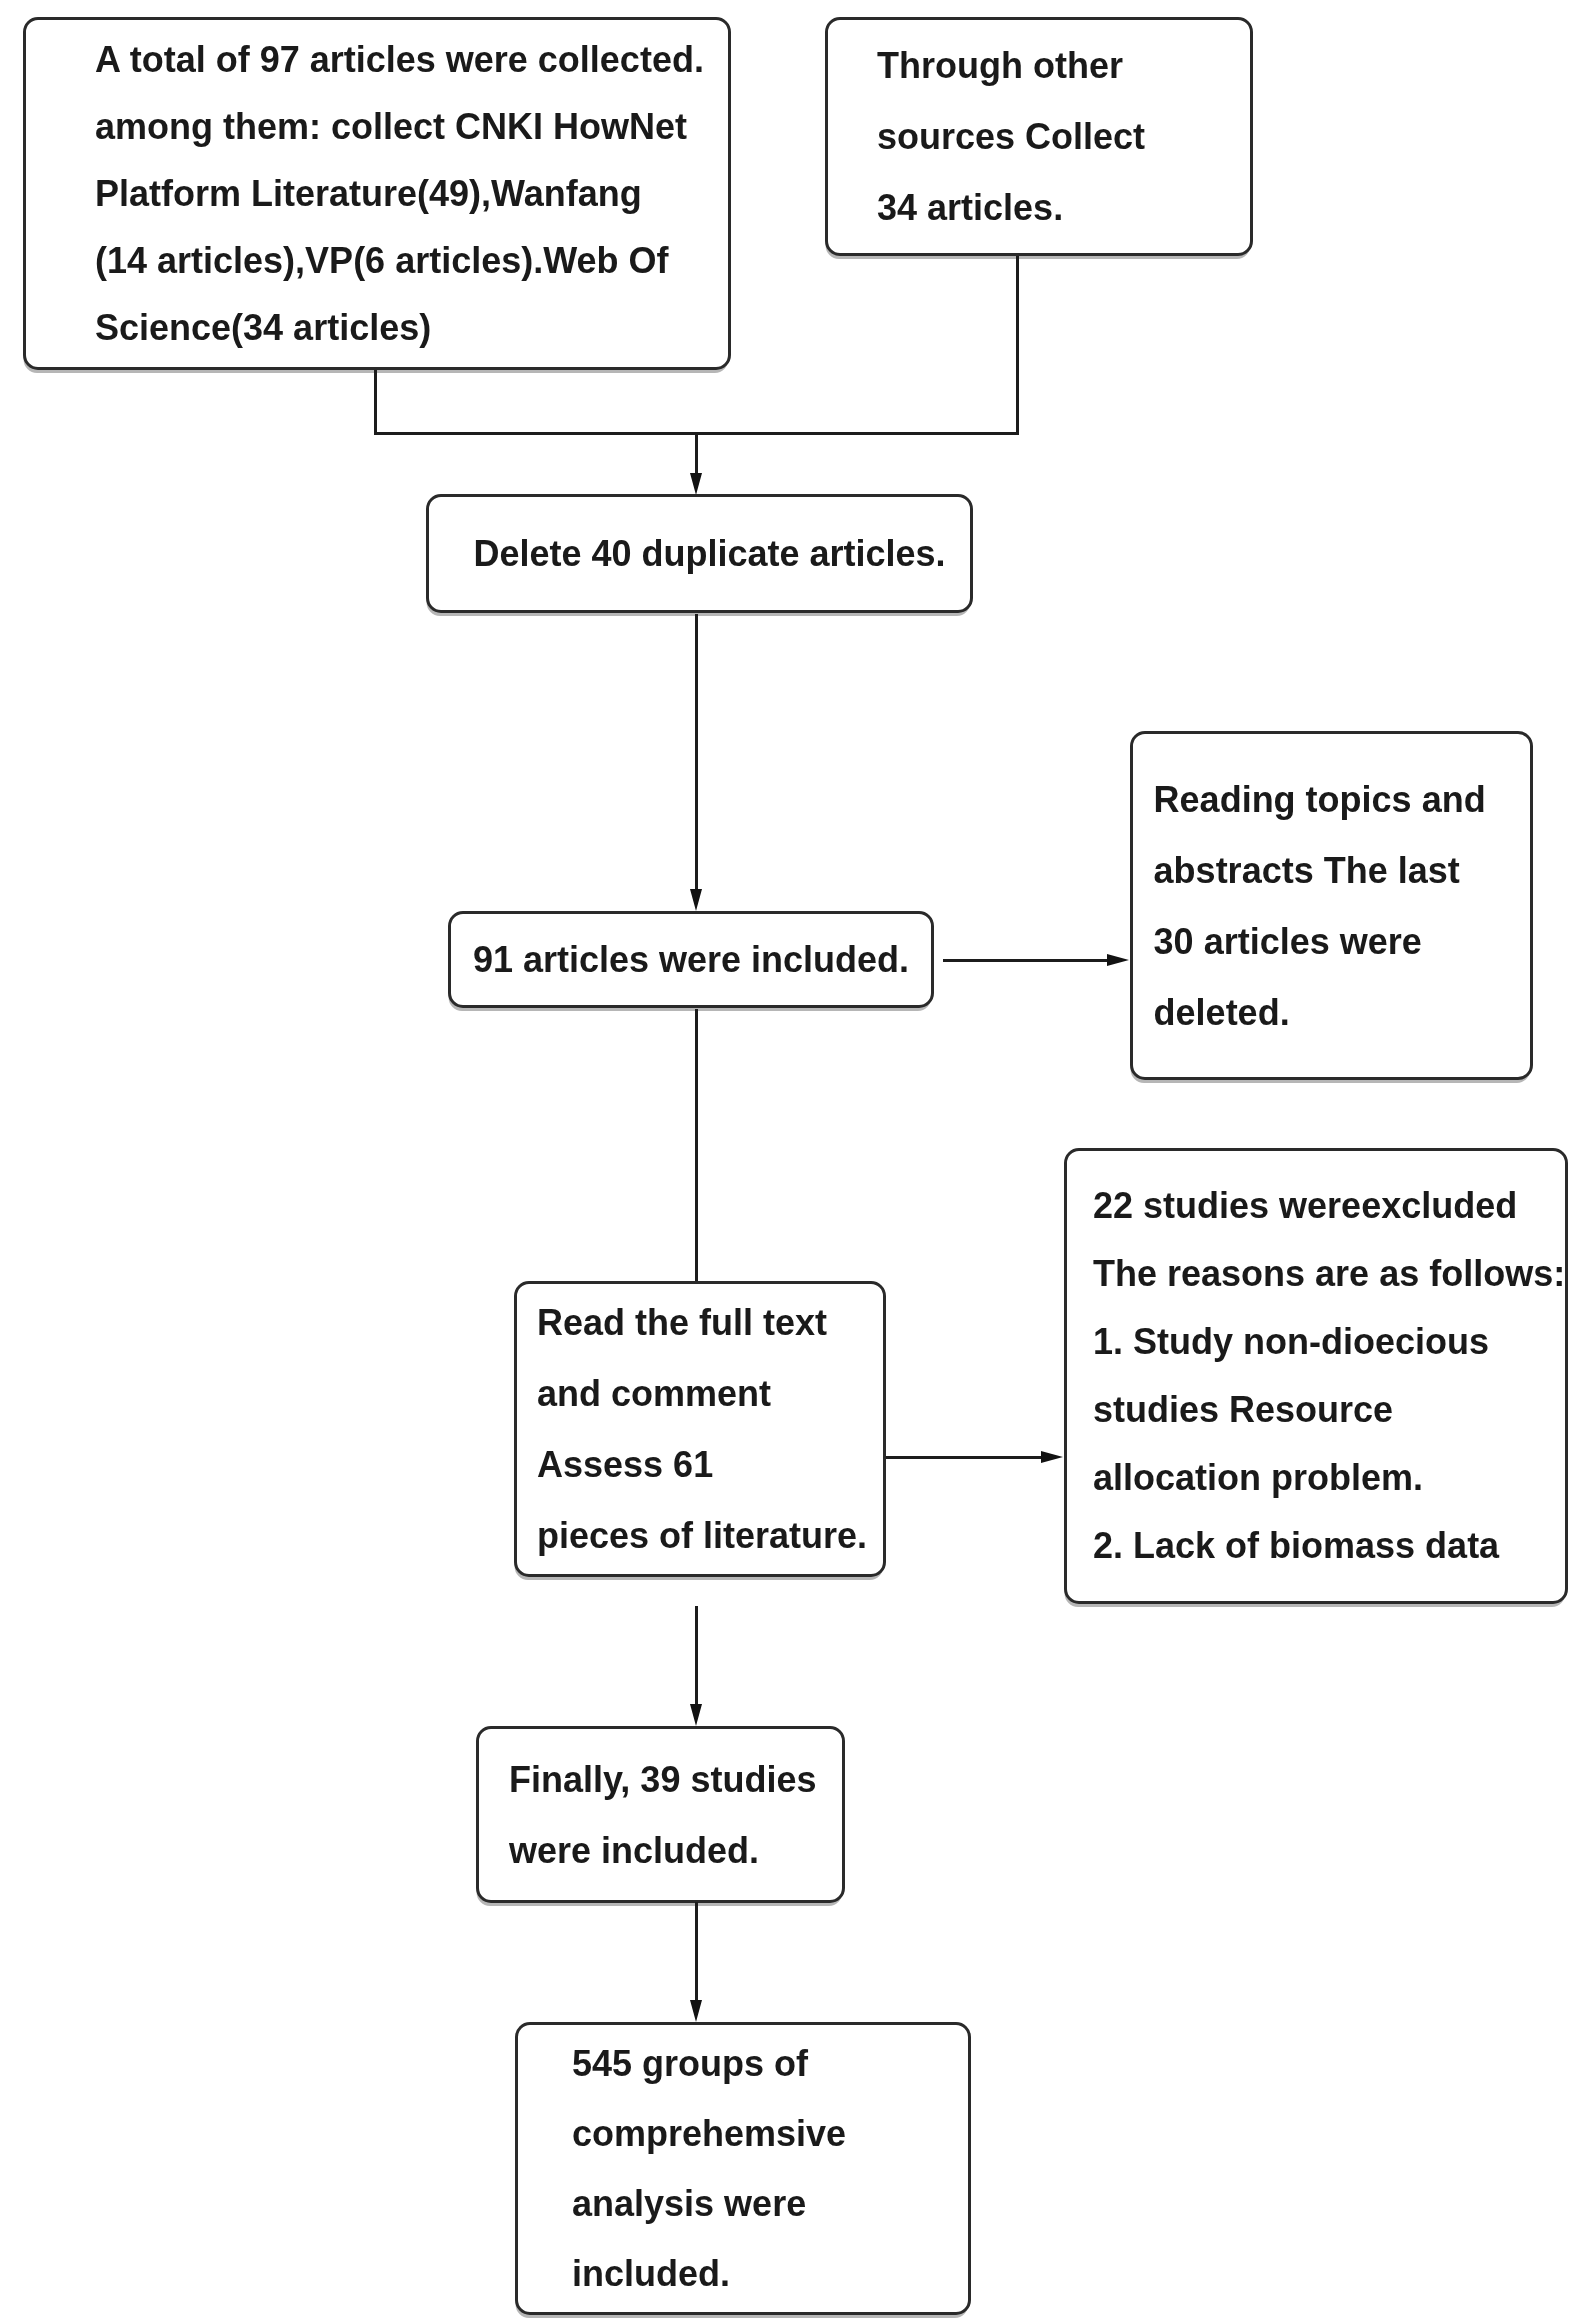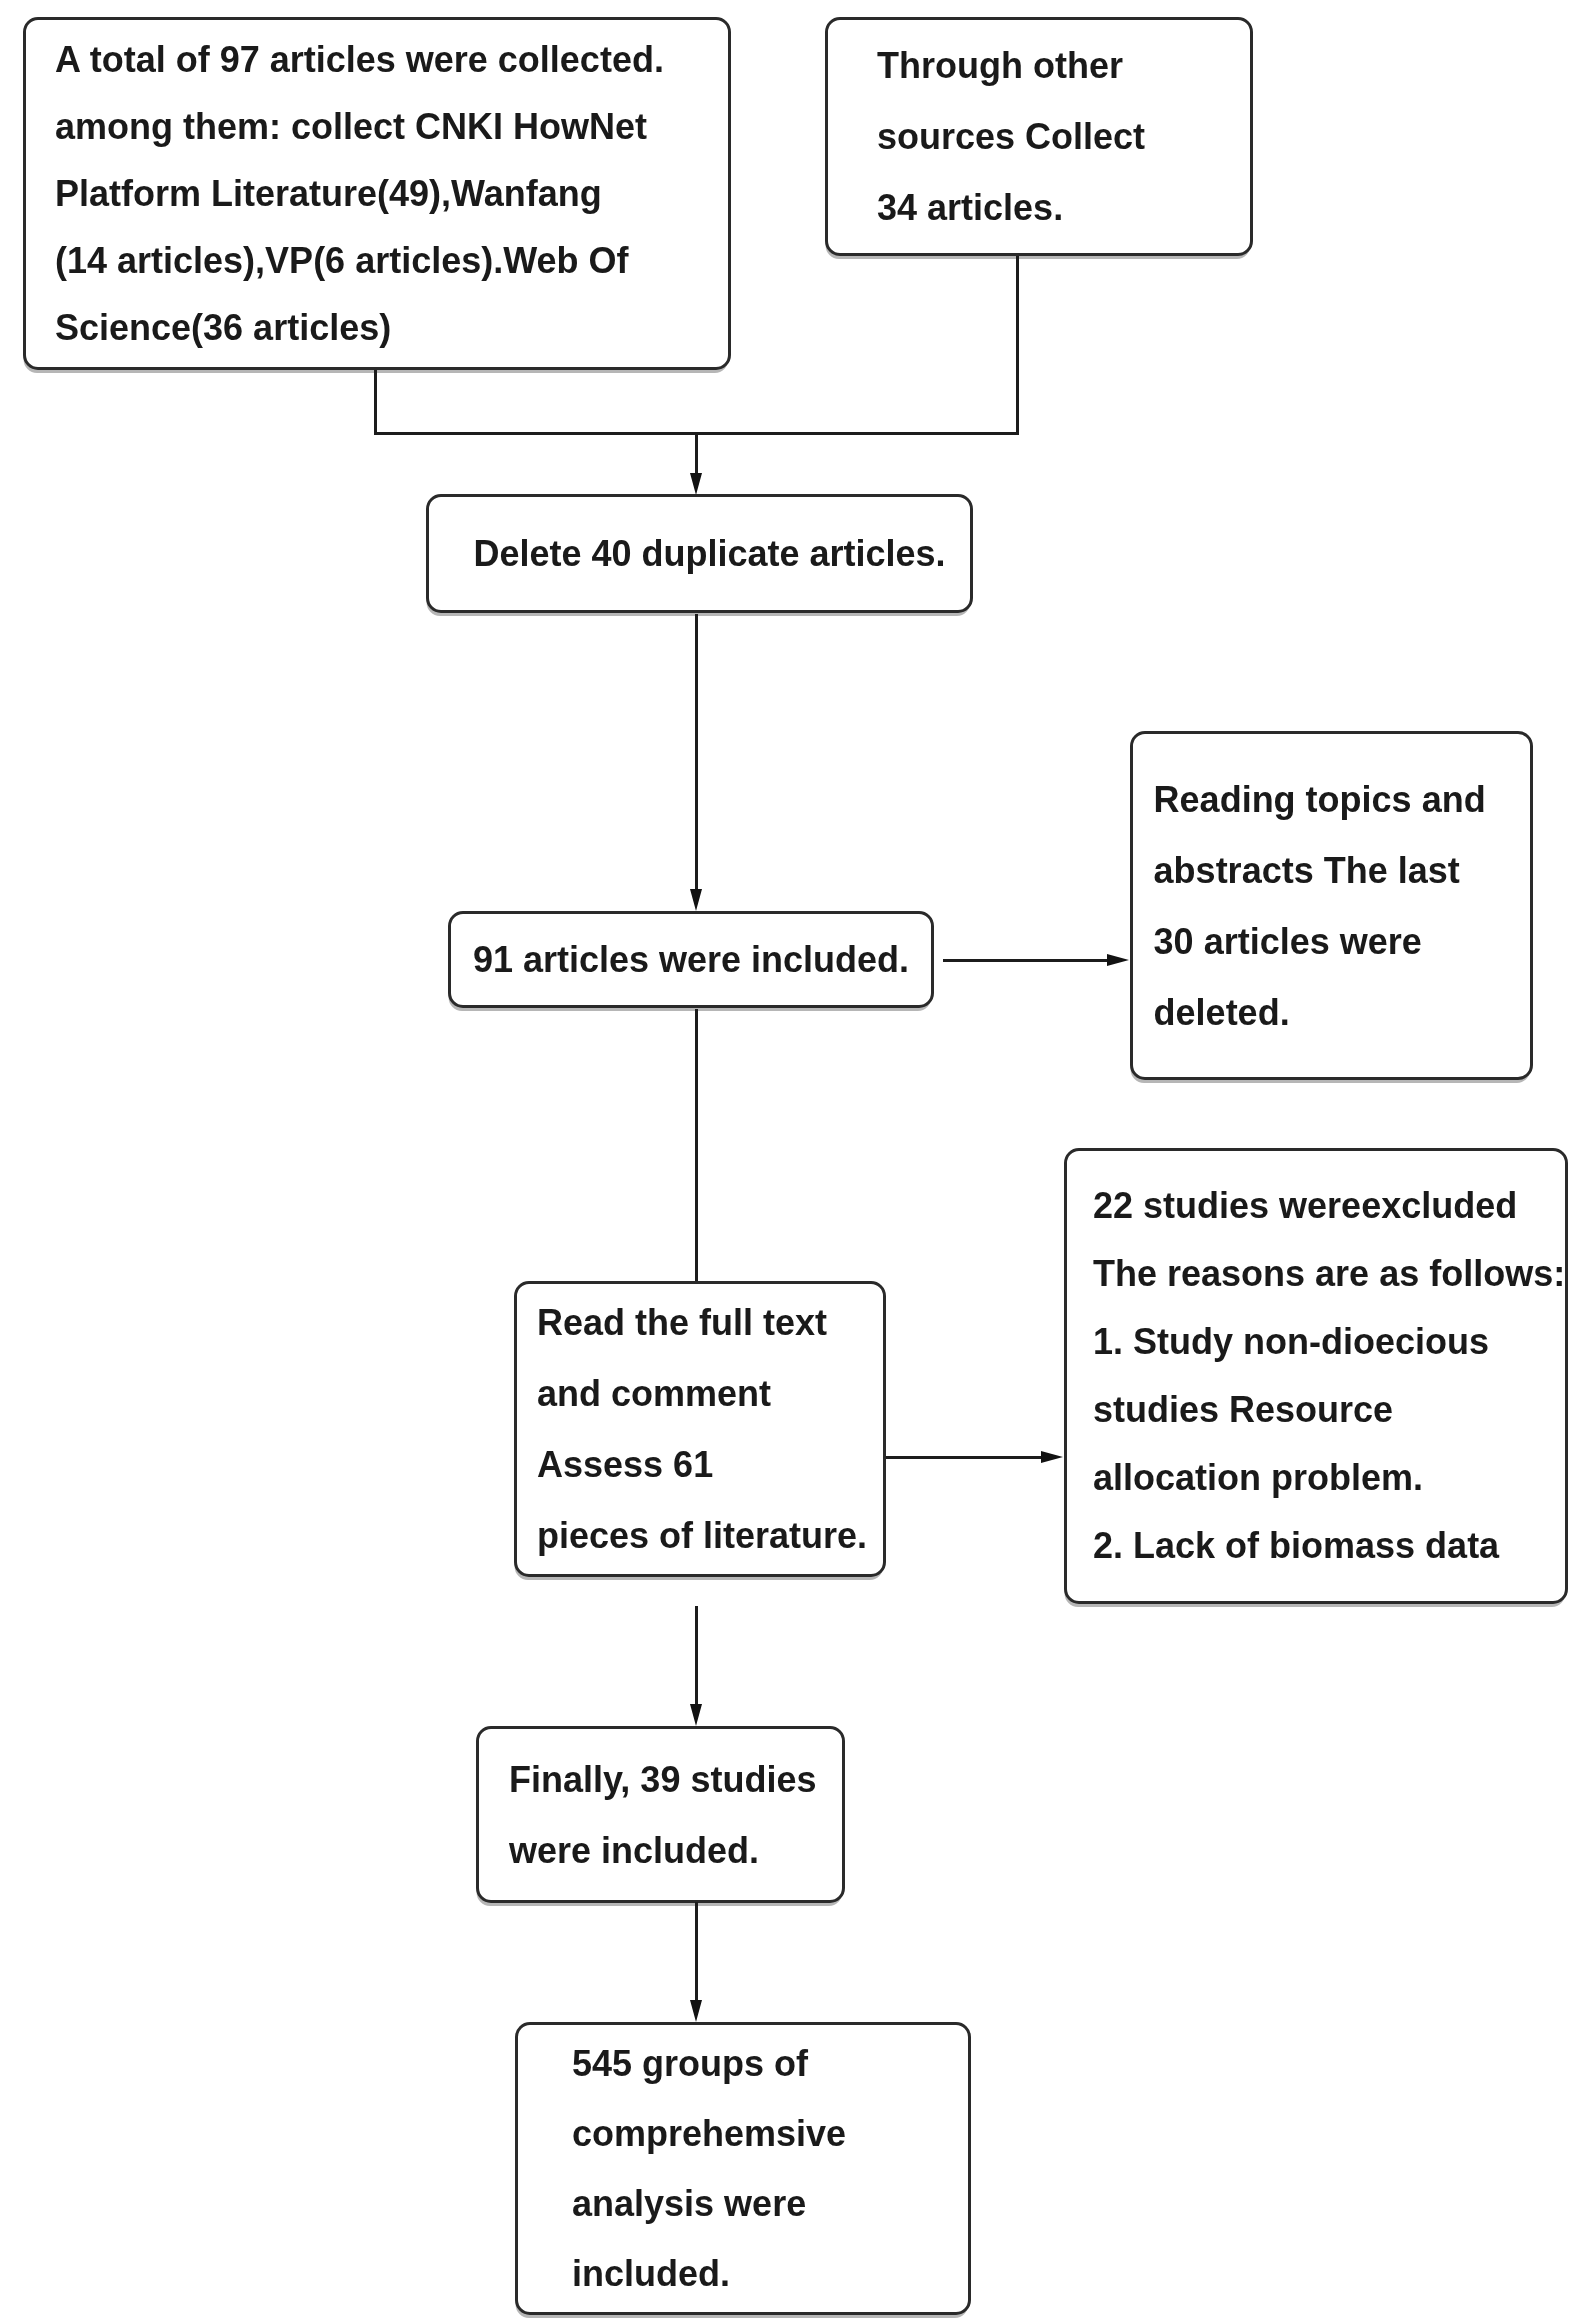--- a/index.html
+++ b/index.html
@@ -24,21 +24,21 @@
   }
   .ln {
     font-size: 36px;
     line-height: 70px;
     font-weight: 600;
     color: #1a1a1a;
     white-space: nowrap;
   }
   
   .b1 { left: 23px;   top: 17px;   width: 708px; height: 353px; padding-left: 29px; }
-  .b1 .ln { line-height: 67px; }
+  .b1 .ln { line-height: 67px; margin-left: 40px; }
   .b2 { left: 825px; top: 17px;   width: 428px;  height: 239px; padding-left: 49px; }
   .b2 .ln { line-height: 71px; }
   .b3 { left: 426px;  top: 494px;  width: 547px;  height: 119px; }
   .b3 .ln { text-align: center; padding-left: 20px; }
   .b4 { left: 448px;  top: 911px; width: 486px;  height: 97px; }
   .b4 .ln { text-align: center; }
   .b5 { left: 1130px; top: 731px; width: 403px;  height: 349px; padding-left: 20.6px; }
   .b5 .ln { line-height: 71px; }
   .b6 { left: 514px;  top: 1281px; width: 372px;  height: 296px; padding-left: 20px; }
   .b6 .ln { line-height: 71px; }
@@ -69,21 +69,21 @@
 </head>
 <body>
 
 <div id="canvas">
 
   <div class="box b1">
     <div class="ln">A total of 97 articles were collected.</div>
     <div class="ln">among them: collect CNKI HowNet</div>
     <div class="ln">Platform Literature(49),Wanfang</div>
     <div class="ln">(14 articles),VP(6 articles).Web Of</div>
-    <div class="ln">Science(36 articles)</div>
+    <div class="ln">Science(34 articles)</div>
   </div>
 
   <div class="box b2">
     <div class="ln">Through other</div>
     <div class="ln">sources Collect</div>
     <div class="ln">34 articles.</div>
   </div>
 
   <div class="vline" style="left:374px; top:370px; height:65px;"></div>
   <div class="vline" style="left:1016px; top:256px; height:178px;"></div>

